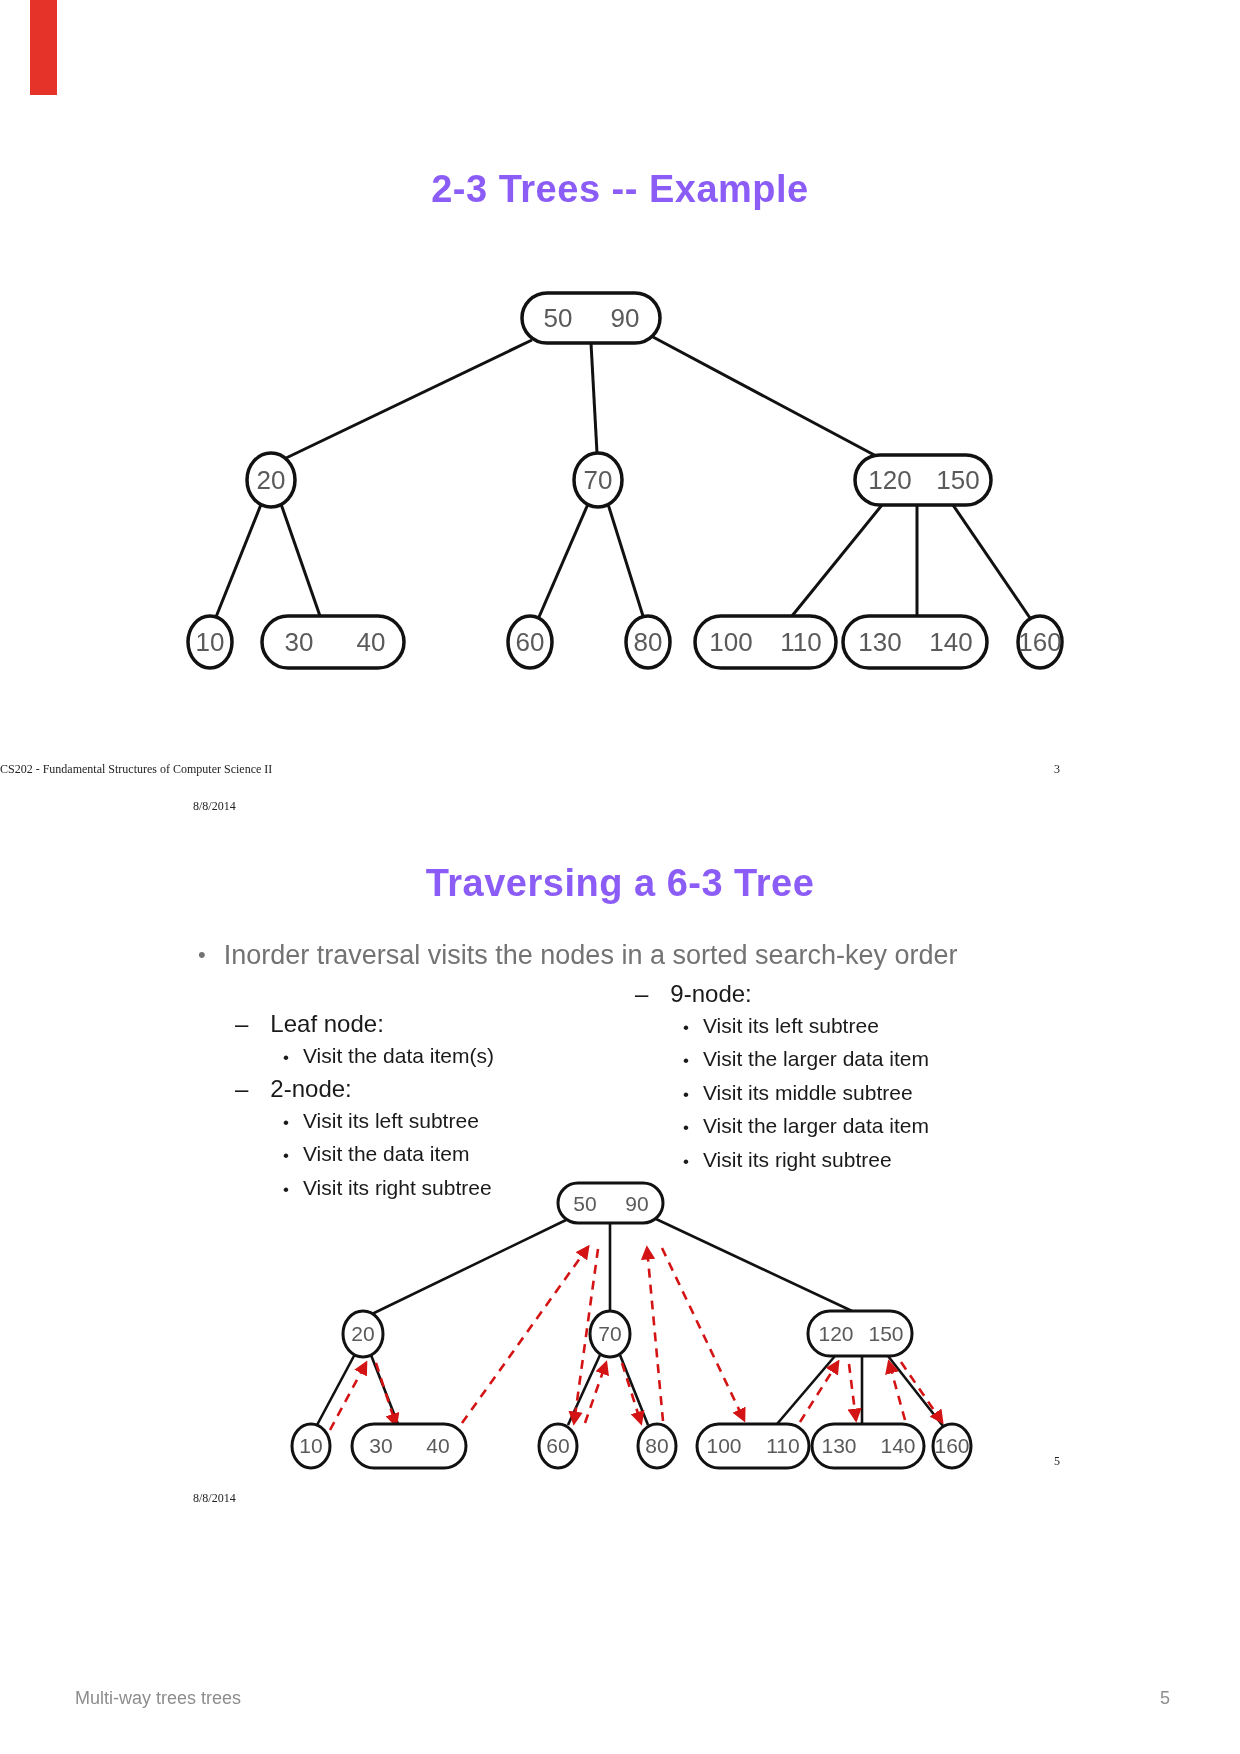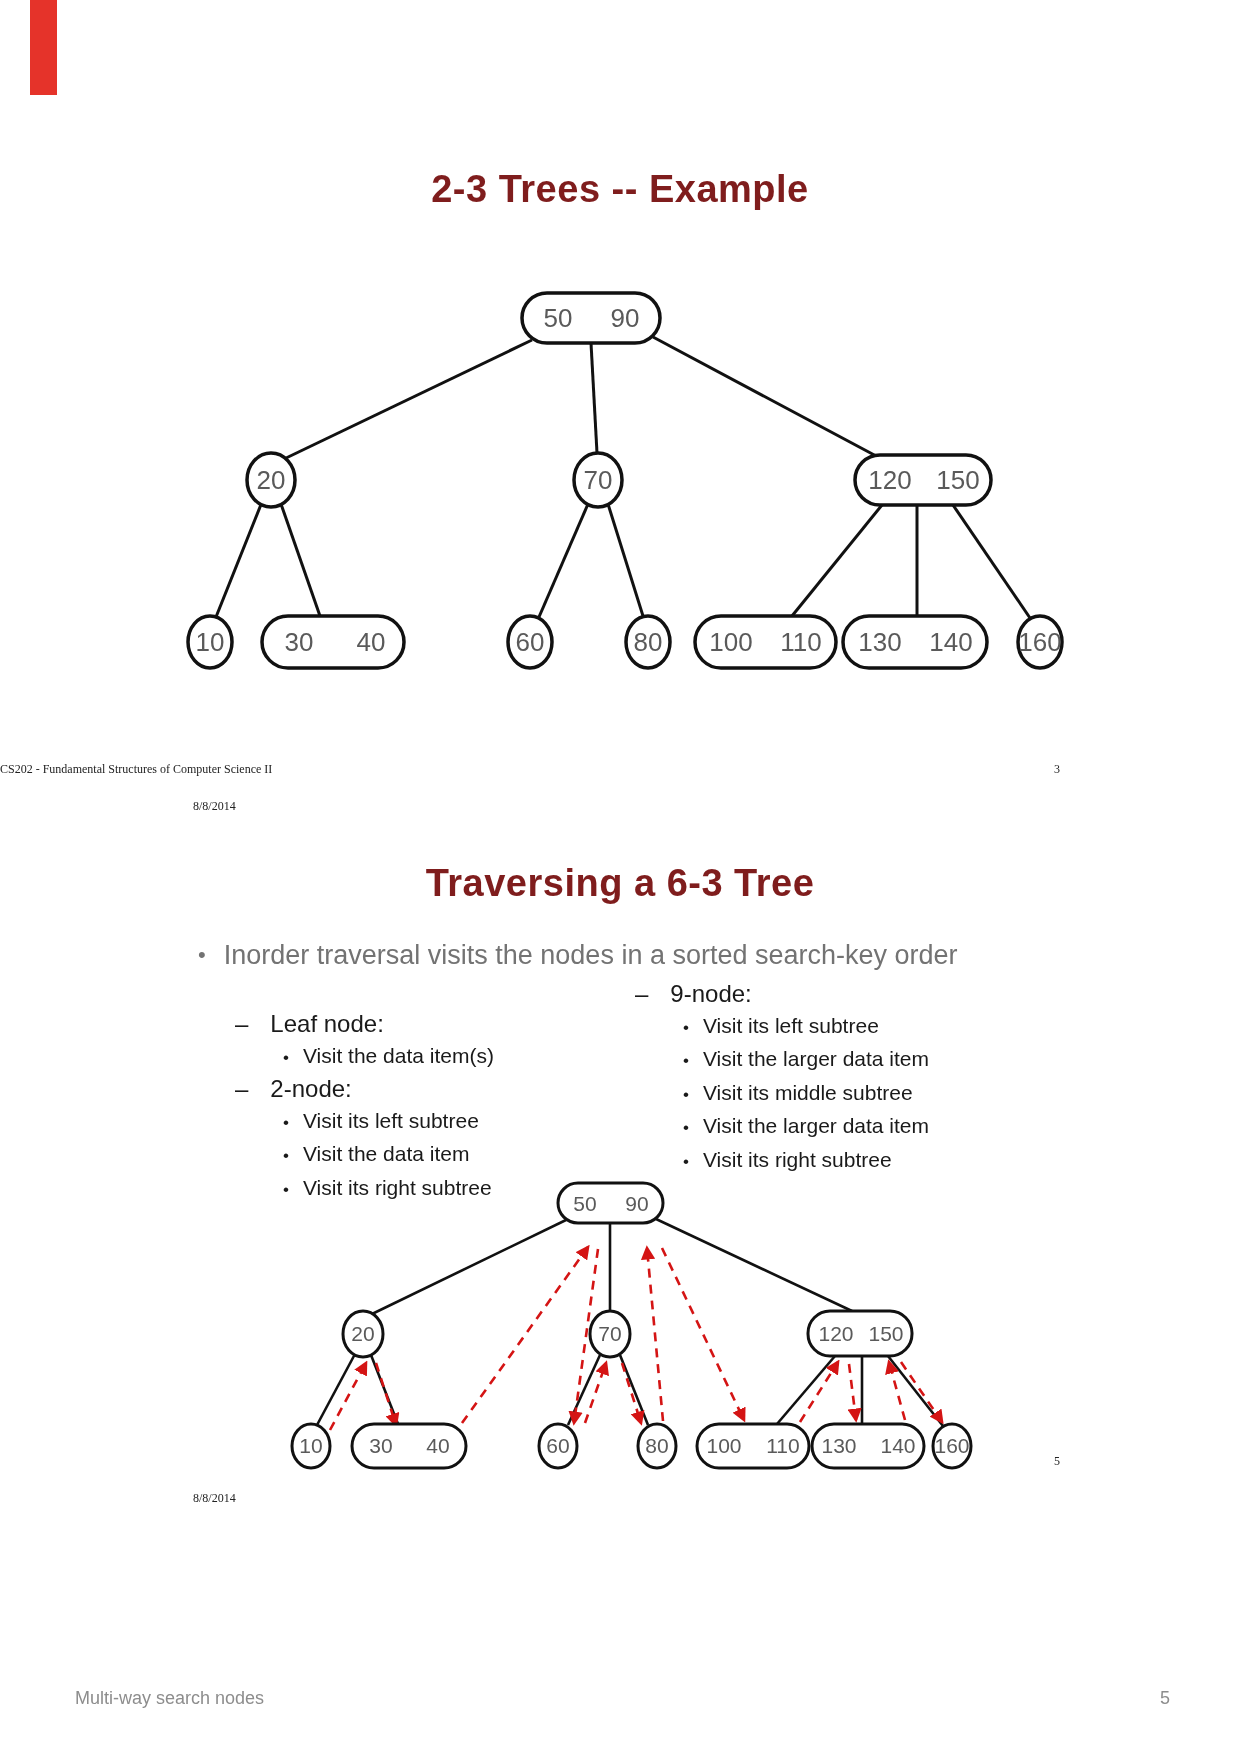--- a/index.html
+++ b/index.html
@@ -6,21 +6,21 @@
   body{
     width:1240px;height:1754px;position:relative;background:#ffffff;
     font-family:"Liberation Sans",sans-serif;color:#1a1a1a;overflow:hidden;
   }
   .abs{position:absolute;}
   
   .red-bar{left:30px;top:0;width:27px;height:95px;}
   
   .slide-title{
     left:0;width:1240px;text-align:center;font-weight:bold;
-    font-size:38px;letter-spacing:0.5px;color:#7f1d1d;
+    font-size:38px;letter-spacing:0.5px;color:#8b5cf6;
   }
   .t1{top:168px;}
   .t2{top:862px;}
   
   .mini-footer{
     font-family:"Liberation Serif",serif;font-size:12px;color:#222;
   }
   .f-left{left:193px;margin-top:37px;}
   .f-center{left:0;width:1240px;text-align:left;}
   .f-right{left:1020px;width:40px;text-align:right;}
@@ -213,14 +213,14 @@
     <text x="898" y="1453" text-anchor="middle">140</text>
 
     <ellipse class="node" cx="952" cy="1446" rx="19" ry="22"></ellipse>
     <text x="952" y="1453" text-anchor="middle">160</text>
   </g>
 </svg>
 
 <div class="abs mini-footer f-left fy2">8/8/2014</div>
 <div class="abs mini-footer f-right fy2">5</div>
 
-<div class="abs page-footer-left">Multi-way search nodes</div>
+<div class="abs page-footer-left">Multi-way trees trees</div>
 <div class="abs page-footer-right">5</div>
 
 </body></html>

